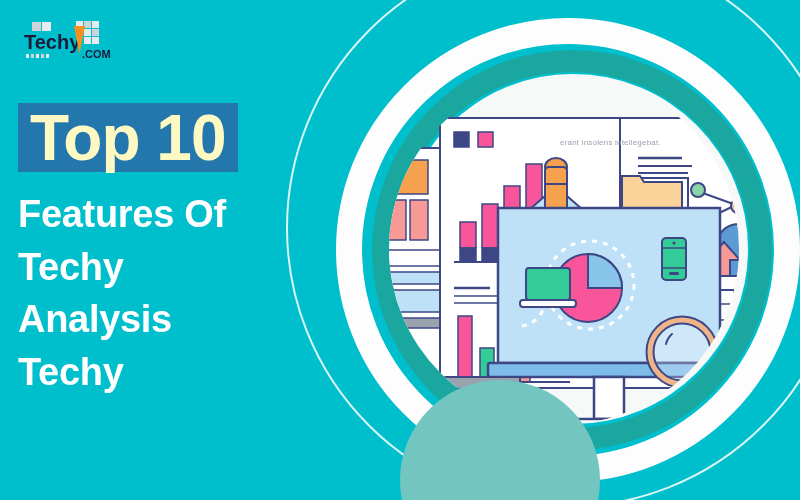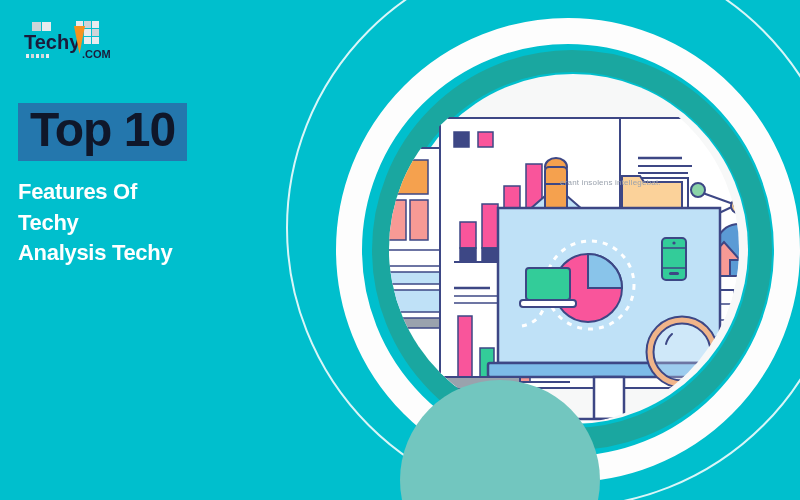--- a/index.html
+++ b/index.html
@@ -54,51 +54,50 @@
     width: 104px; height: 46px;
   }
   .title-block {
     position: absolute;
     left: 18px; top: 103px;
     width: 270px;
   }
   .top10-box {
     display: inline-block;
     background: #2477ad;
-    color: #0f172a;
-    font-size: 48px;
+    color: #fef9c3;
+    font-size: 64px;
     font-weight: bold;
     letter-spacing: -1px;
-    padding: 2px 12px 6px 12px;
+    padding: 2px 12px 0 12px;
     line-height: 1.05;
   }
   .subtitle {
     margin-top: 16px;
     color: #ffffff;
-    font-size: 22px;
+    font-size: 38px;
     font-weight: bold;
     line-height: 1.38;
     letter-spacing: -0.3px;
     max-width: 260px;
   }
 
   
   .illustration {
     position: absolute;
     left: 330px; top: 0px;
     width: 470px; height: 500px;
   }
   .lorem-text {
     position: absolute;
     left: 560px; top: 138px;
     font-size: 8px;
     color: #9aa2ad;
     letter-spacing: 0.2px;
     white-space: nowrap;
-    margin-top: 40px;
   }
 </style>
 </head>
 <body>
 
 <div class="banner">
 
   <div class="arc-layer">
     <div class="thin-arc"></div>
     <div class="white-ring"></div>

